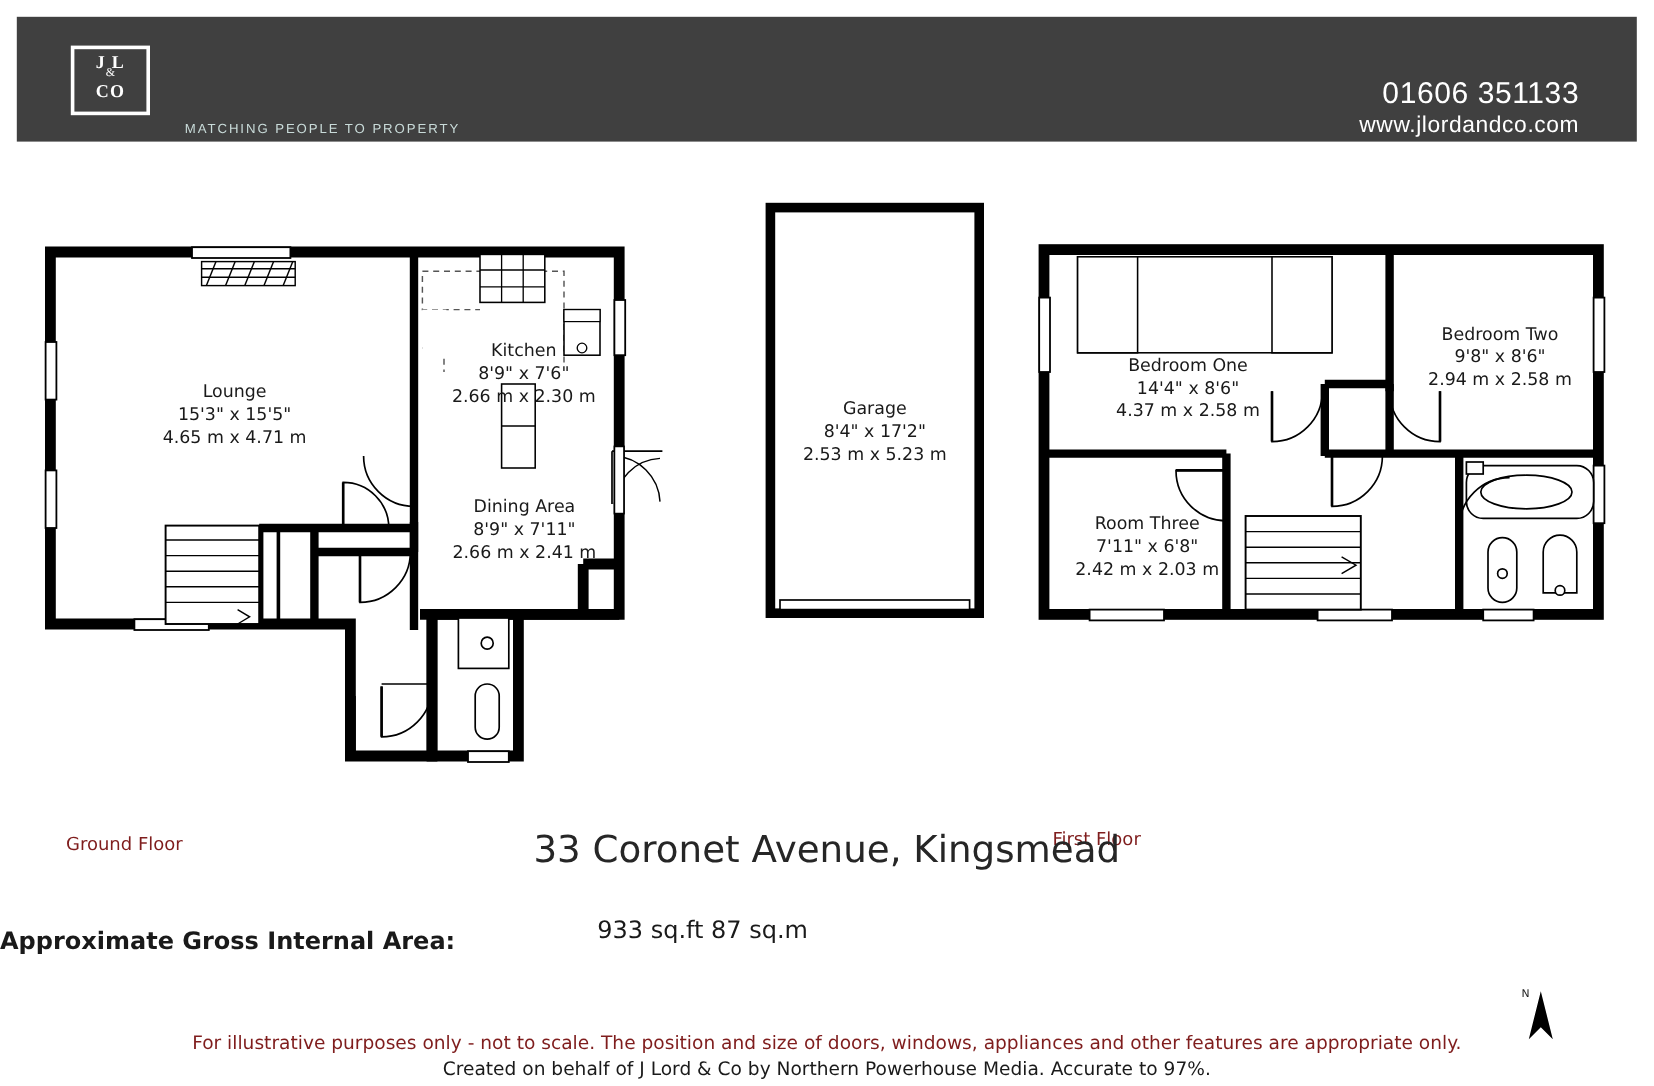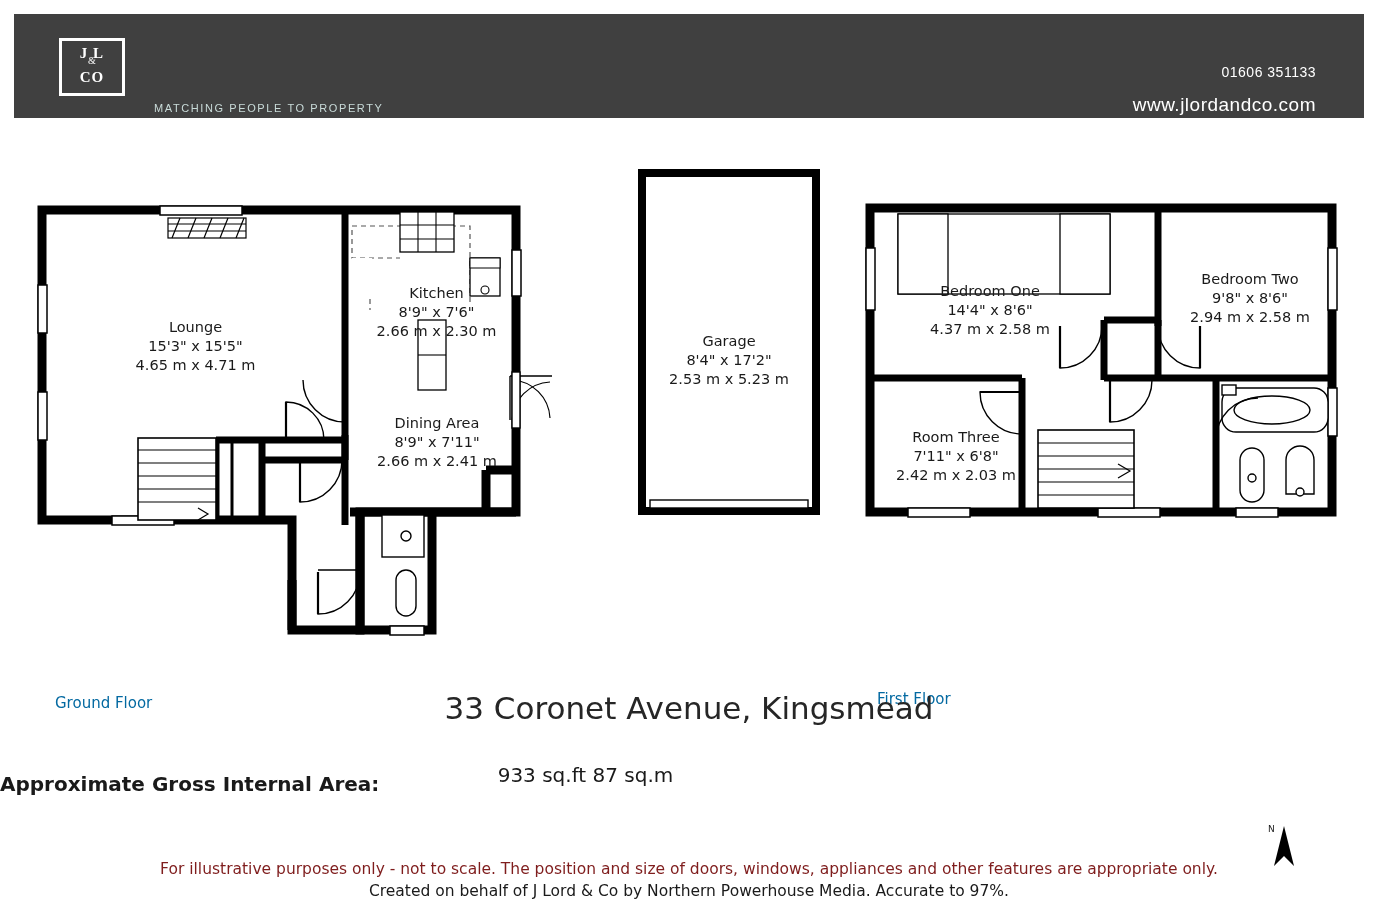--- a/index.html
+++ b/index.html
@@ -75,21 +75,21 @@
     font-size: 11px;
     letter-spacing: 1.6px;
     white-space: nowrap;
   }
   .contact-phone {
     position: absolute;
     right: 48px;
     top: 50px;
     color: #ffffff;
     font-family: "Liberation Sans", sans-serif;
-    font-size: 14px;
+    font-size: 25px;
     letter-spacing: 0.5px;
     text-align: right;
     white-space: nowrap;
   }
   .contact-web {
     position: absolute;
     right: 48px;
     top: 80px;
     color: #ffffff;
     font-family: "Liberation Sans", sans-serif;
@@ -102,21 +102,21 @@
   
   .plan-svg {
     position: absolute;
     left: 0;
     top: 130px;
   }
   .floor-caption {
     position: absolute;
     font-family: "DejaVu Sans", sans-serif;
     font-size: 15px;
-    color: #0369a1;
+    color: #7f1d1d;
     white-space: nowrap;
   }
   #ground-floor-caption { left: 55px; top: 694px; }
   #first-floor-caption  { left: 877px; top: 690px; }
 
   .room-label {
     position: absolute;
     text-align: center;
     font-family: "DejaVu Sans", sans-serif;
     font-size: 14.5px;
@@ -394,21 +394,21 @@
   <div>8'9" x 7'11"</div>
   <div>2.66 m x 2.41 m</div>
 </div>
 
 <div class="room-label" style="left:640px; top:332px; width:178px;">
   <div>Garage</div>
   <div>8'4" x 17'2"</div>
   <div>2.53 m x 5.23 m</div>
 </div>
 
-<div class="room-label" style="left:900px; top:282px; width:180px;">
+<div class="room-label" style="left:900px; top:296px; width:180px;">
   <div>Bedroom One</div>
   <div>14'4" x 8'6"</div>
   <div>4.37 m x 2.58 m</div>
 </div>
 
 <div class="room-label" style="left:1160px; top:270px; width:180px;">
   <div>Bedroom Two</div>
   <div>9'8" x 8'6"</div>
   <div>2.94 m x 2.58 m</div>
 </div>

